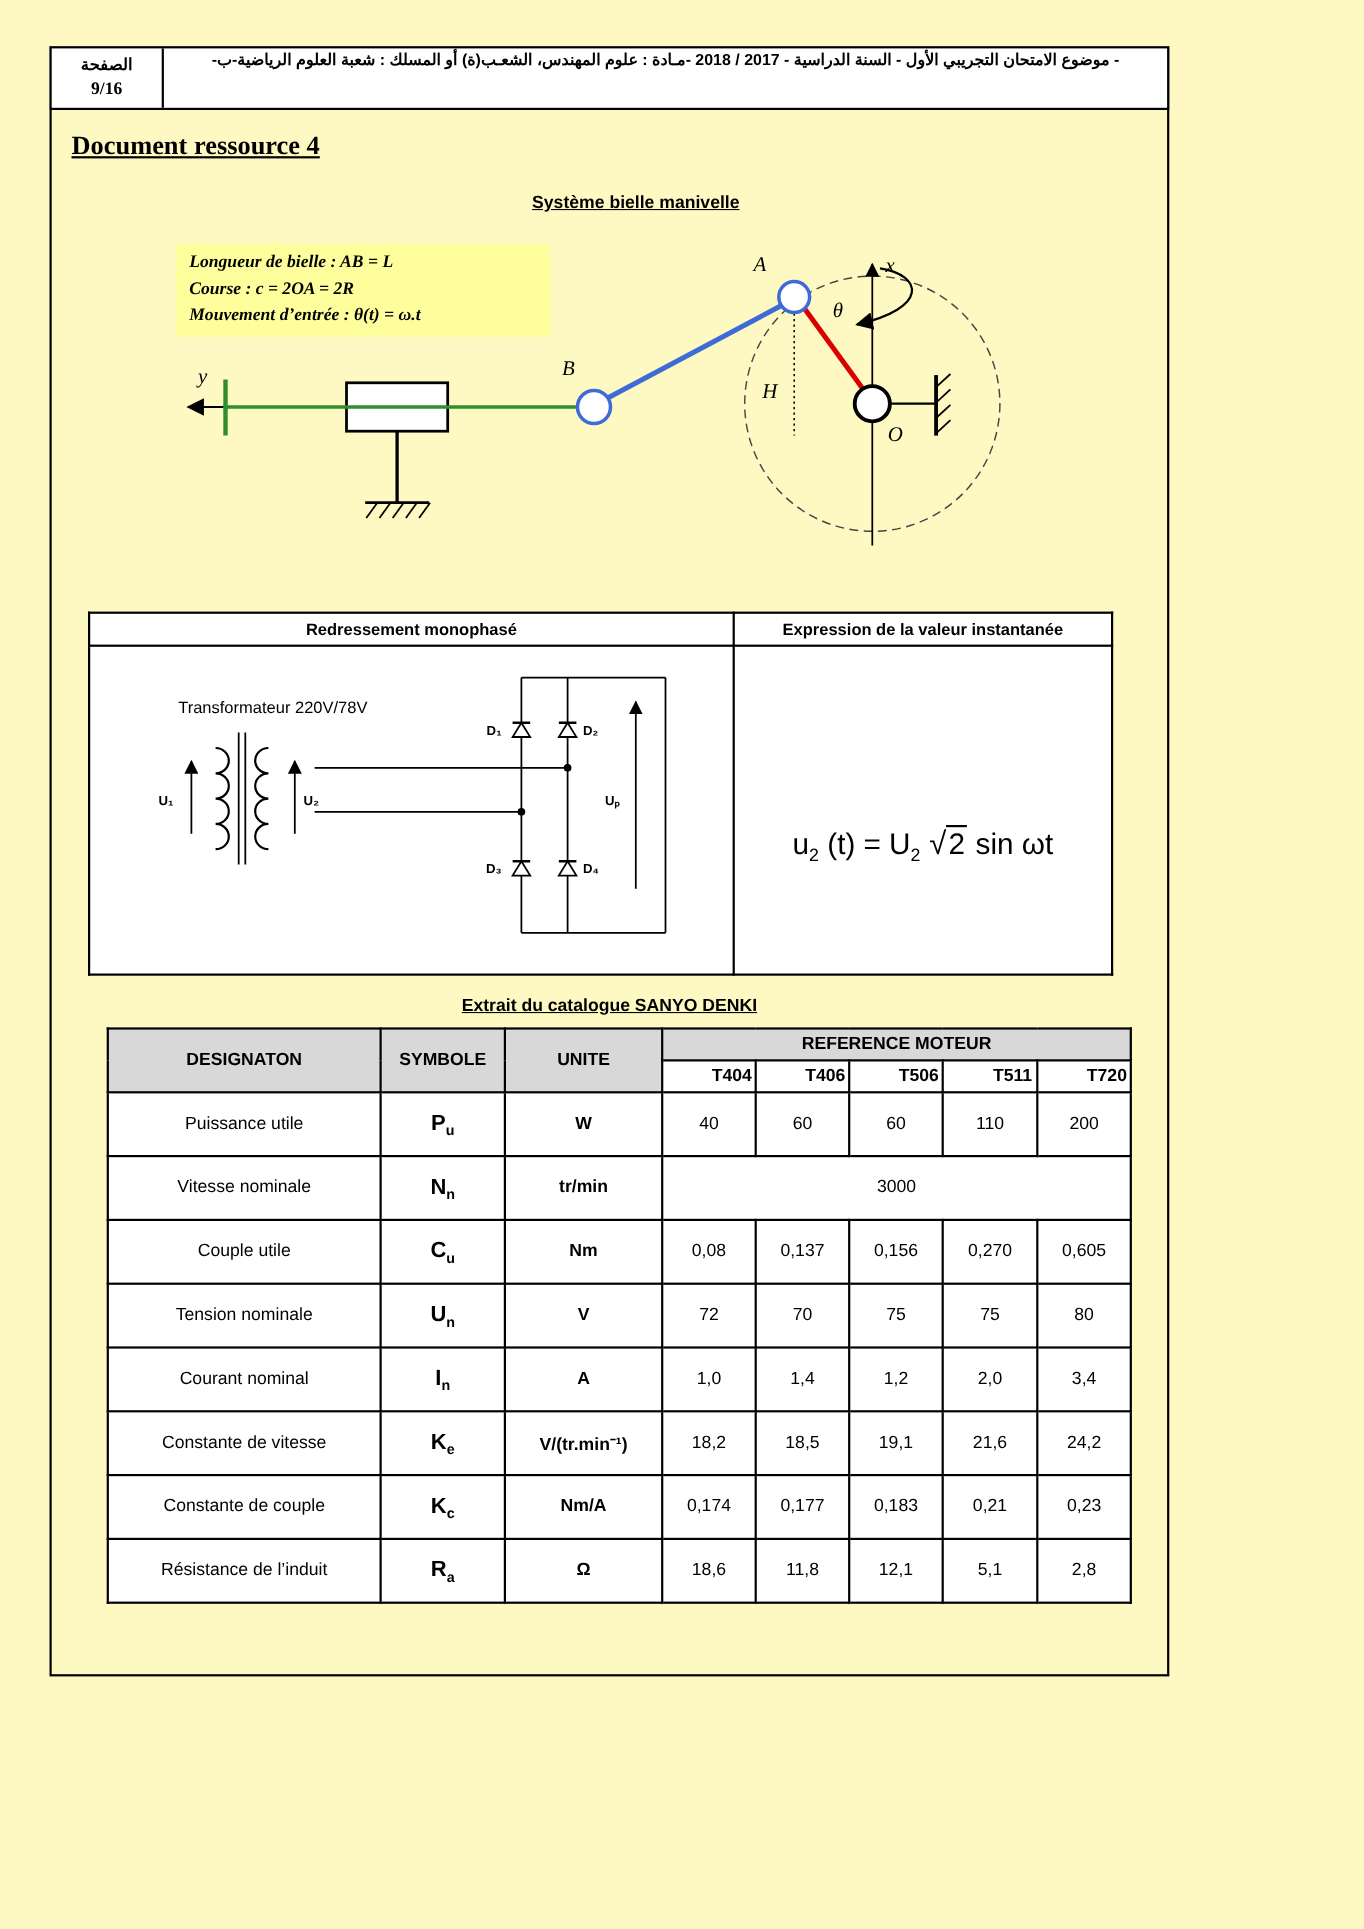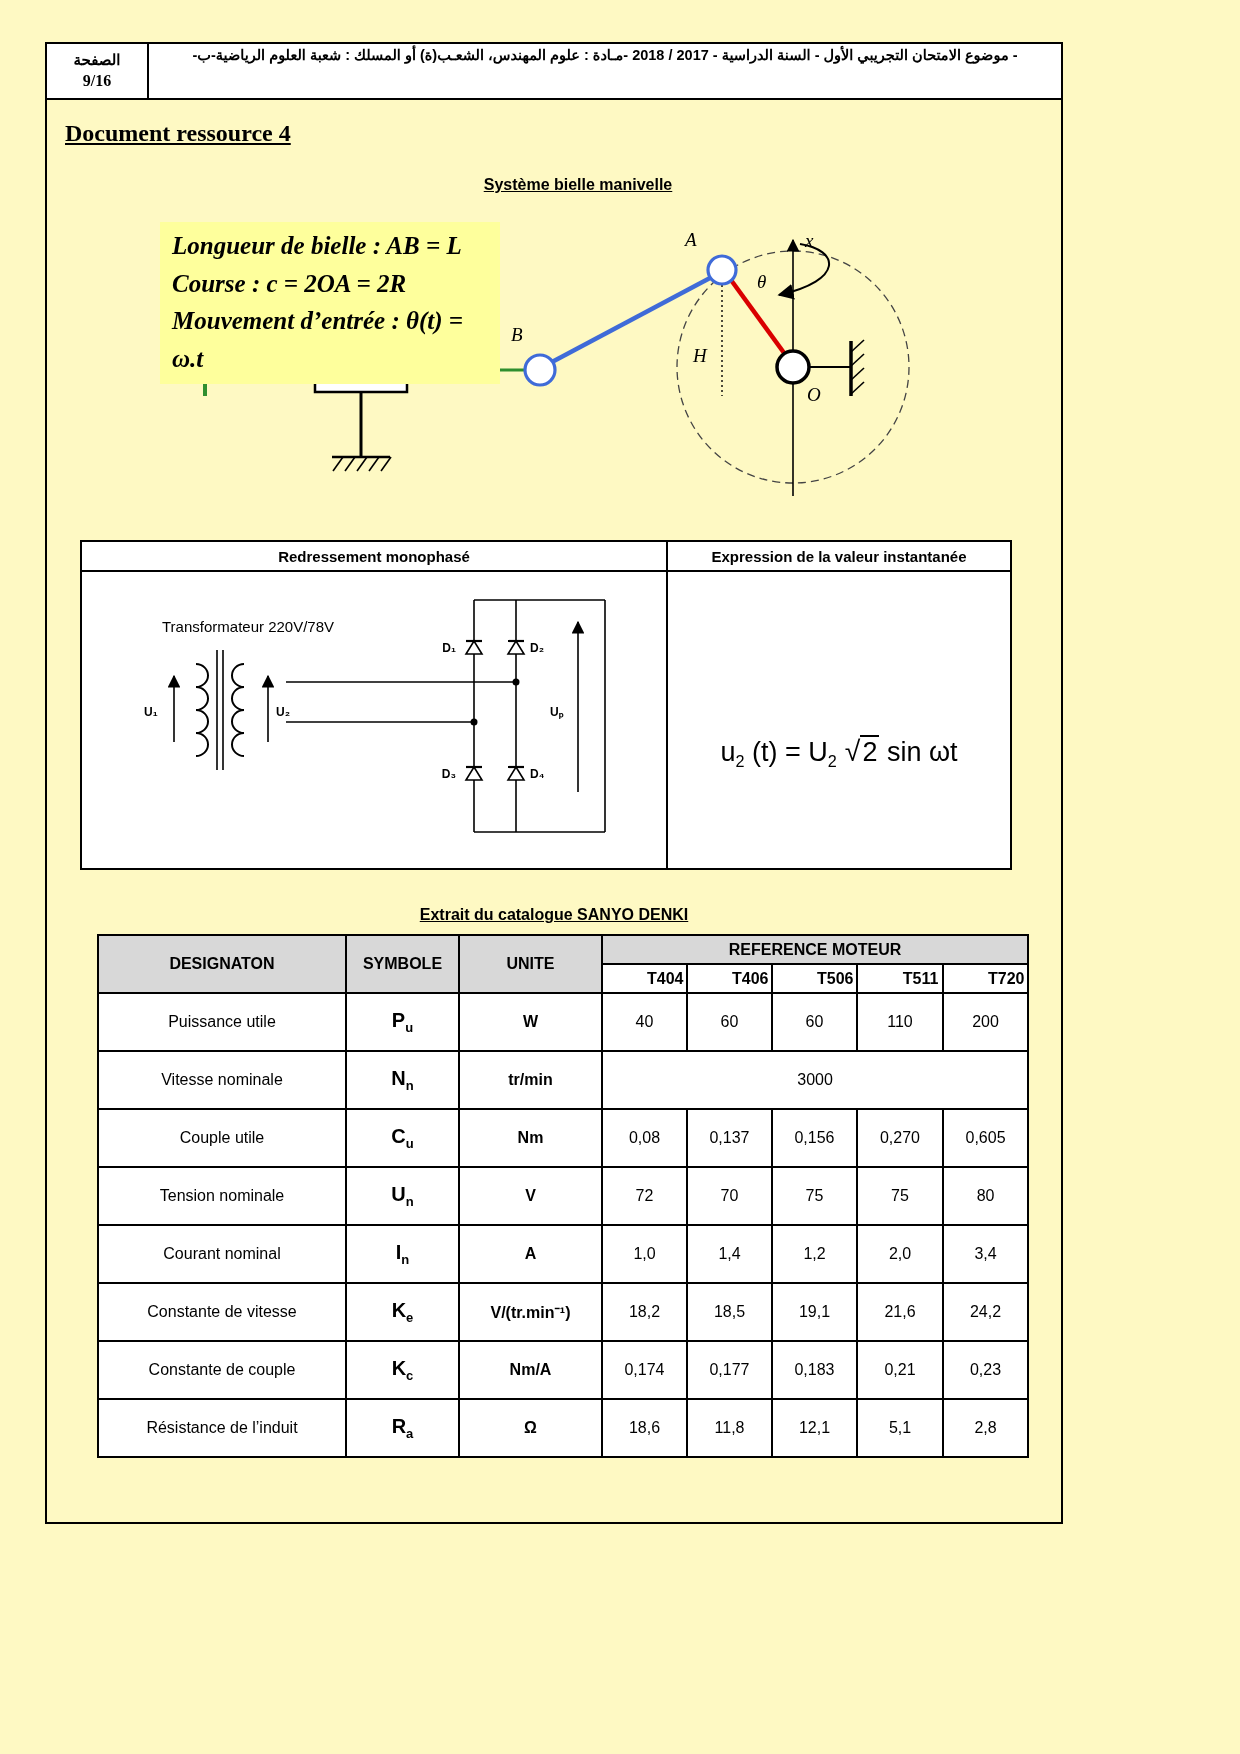--- a/index.html
+++ b/index.html
@@ -8,22 +8,22 @@
   .frame{position:absolute;left:45px;top:42px;width:1018px;height:1482px;border:2px solid #000;}
   .header-box{position:absolute;left:45px;top:42px;width:1018px;height:58px;border:2px solid #000;display:flex;background:#fff;}
   .header-left{width:102px;border-right:2px solid #000;display:flex;flex-direction:column;align-items:center;justify-content:center;font-weight:bold;font-size:15px;line-height:1.35;}
   .header-left .pn{font-family:"Liberation Serif",serif;font-size:16px;}
   .header-right{flex:1;direction:rtl;display:flex;flex-direction:row;justify-content:center;text-align:center;font-weight:bold;font-size:14.5px;line-height:1.55;}
   .doc-title{position:absolute;left:65px;top:120px;font-family:"Liberation Serif",serif;font-weight:bold;font-size:24px;text-decoration:underline;}
   .section-heading{position:absolute;left:45px;width:1018px;text-align:center;font-weight:bold;font-size:16px;text-decoration:underline;}
   .mech-heading{top:176px;padding-left:48px;}
   .catalog-heading{top:906px;}
   .mech-svg{position:absolute;left:45px;top:200px;}
-  .info-box{position:absolute;left:160px;top:222px;width:340px;background:#feff9c;padding:5px 12px 7px;font-family:"Liberation Serif",serif;font-style:italic;font-weight:bold;font-size:25px;line-height:1.5;}
-  .rect-table{position:absolute;left:80px;top:540px;border-collapse:collapse;table-layout:fixed;}
+  .info-box{position:absolute;left:160px;top:222px;width:340px;background:#feff9c;padding:5px 12px 7px;font-family:"Liberation Serif",serif;font-style:italic;font-weight:bold;font-size:16px;line-height:1.5;}
+  .rect-table{position:absolute;left:80px;top:556px;border-collapse:collapse;table-layout:fixed;}
   .rect-table td{border:2px solid #000;background:#fff;}
   .rect-title{height:30px;font-weight:bold;font-size:15px;text-align:center;vertical-align:middle;}
   .rect-left{width:552px;height:258px;padding:18px;vertical-align:top;}
   .rect-right{width:344px;text-align:center;vertical-align:middle;padding-top:66px;}
   .formula{font-size:27px;white-space:pre;}
   .formula sub{font-size:0.6em;}
   .formula .radsign{font-size:1.05em;margin-left:8px;}
   .formula .radicand{border-top:2px solid #000;padding:0 2px;}
   .catalog{position:absolute;left:97px;top:934px;width:930px;border-collapse:collapse;table-layout:fixed;font-size:16px;border-radius:19px;}
   .catalog th,.catalog td{border:2px solid #000;text-align:center;vertical-align:middle;background:#fff;padding:0 3px;}

